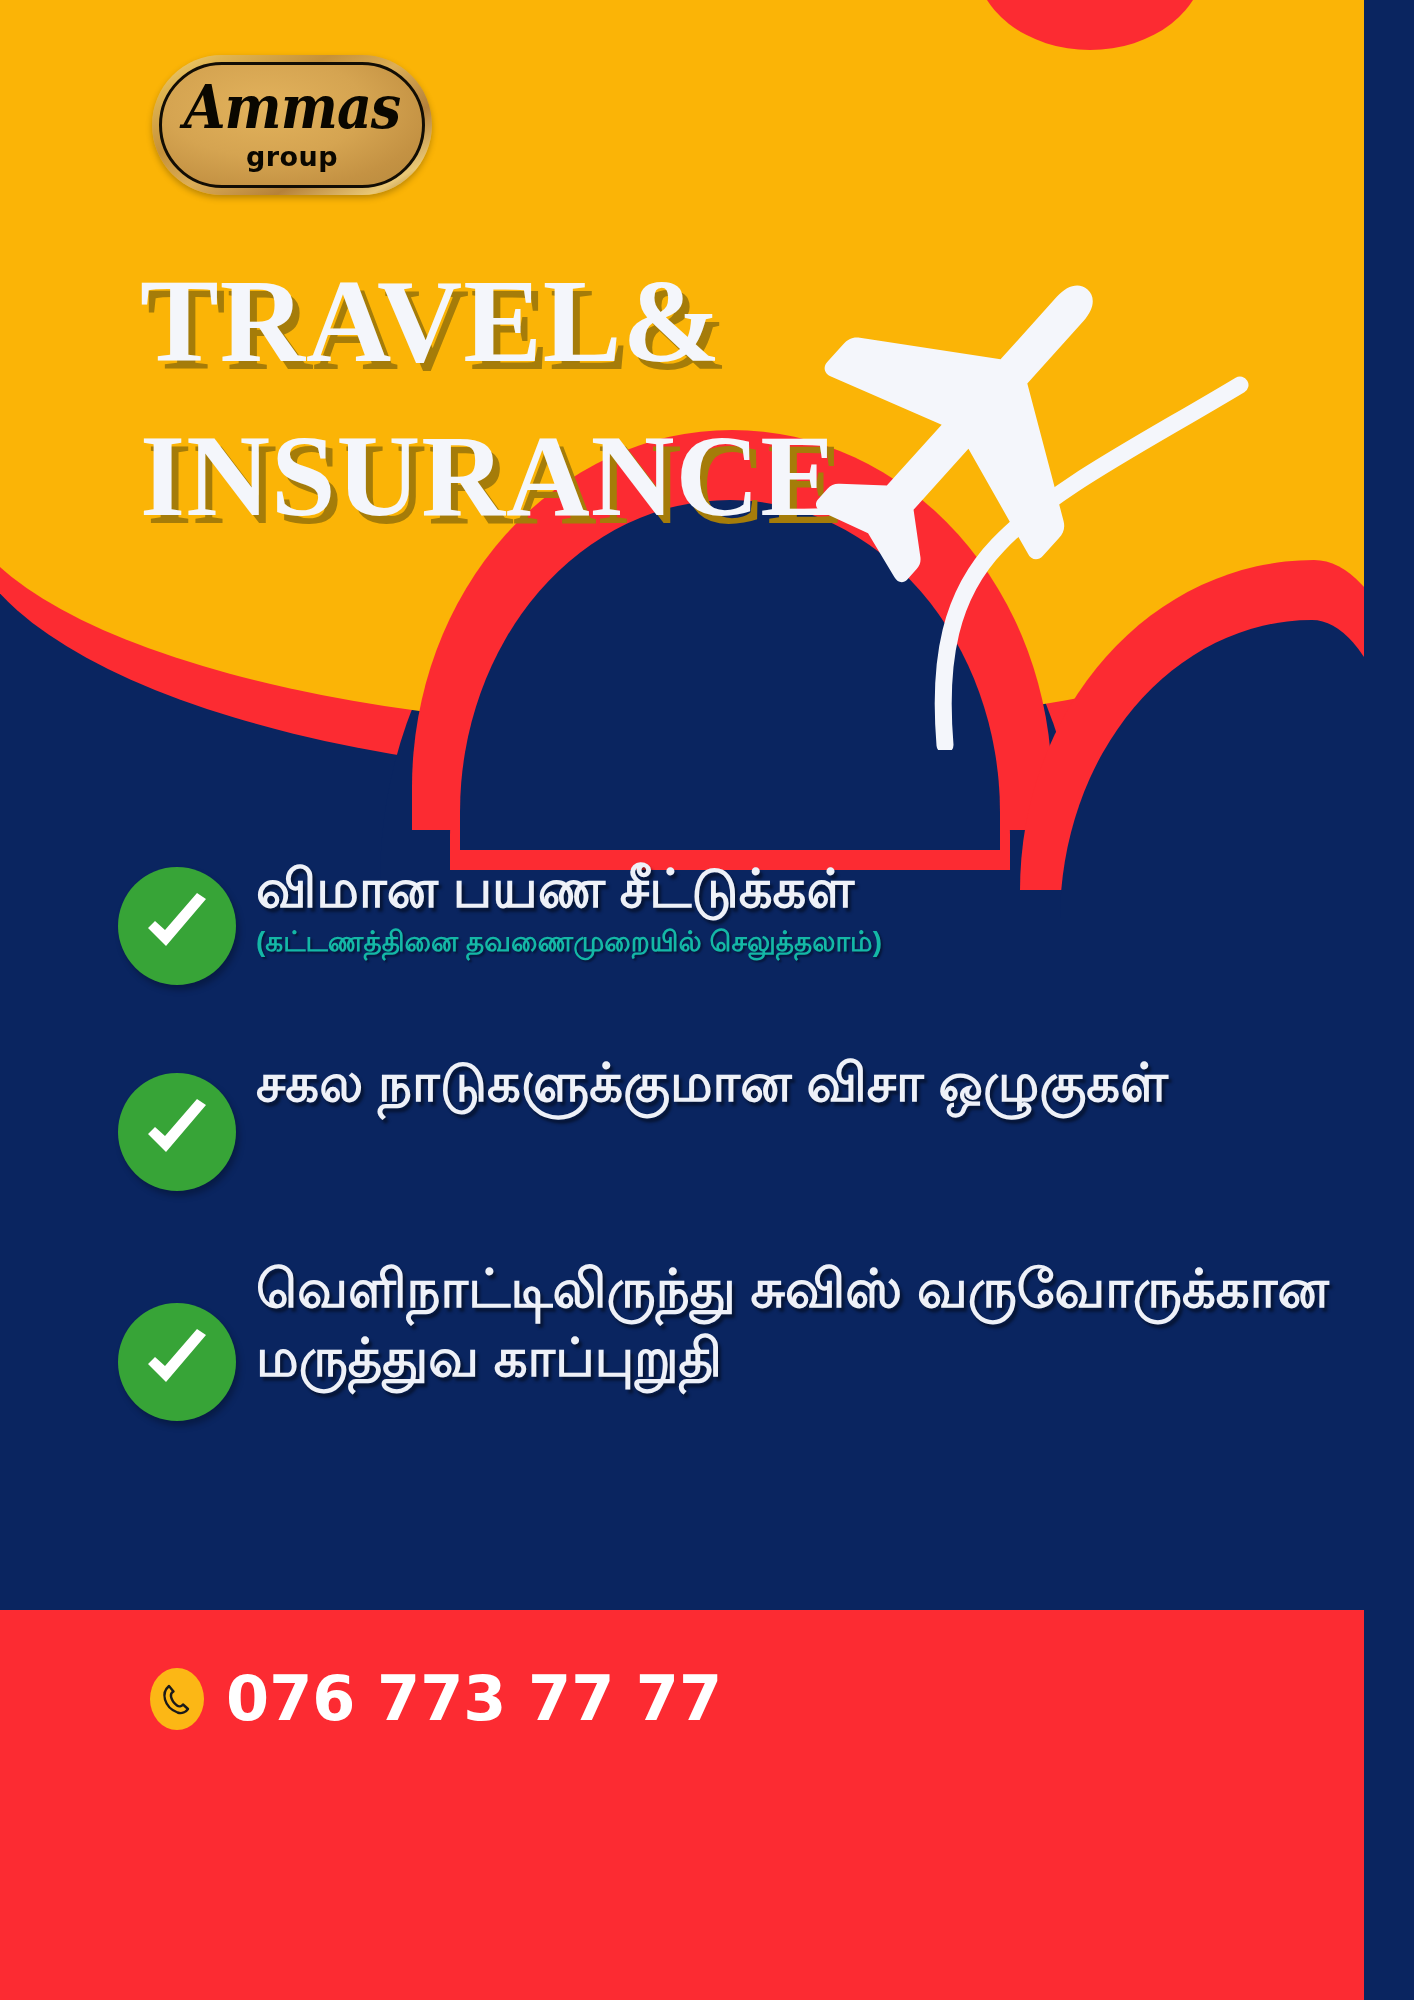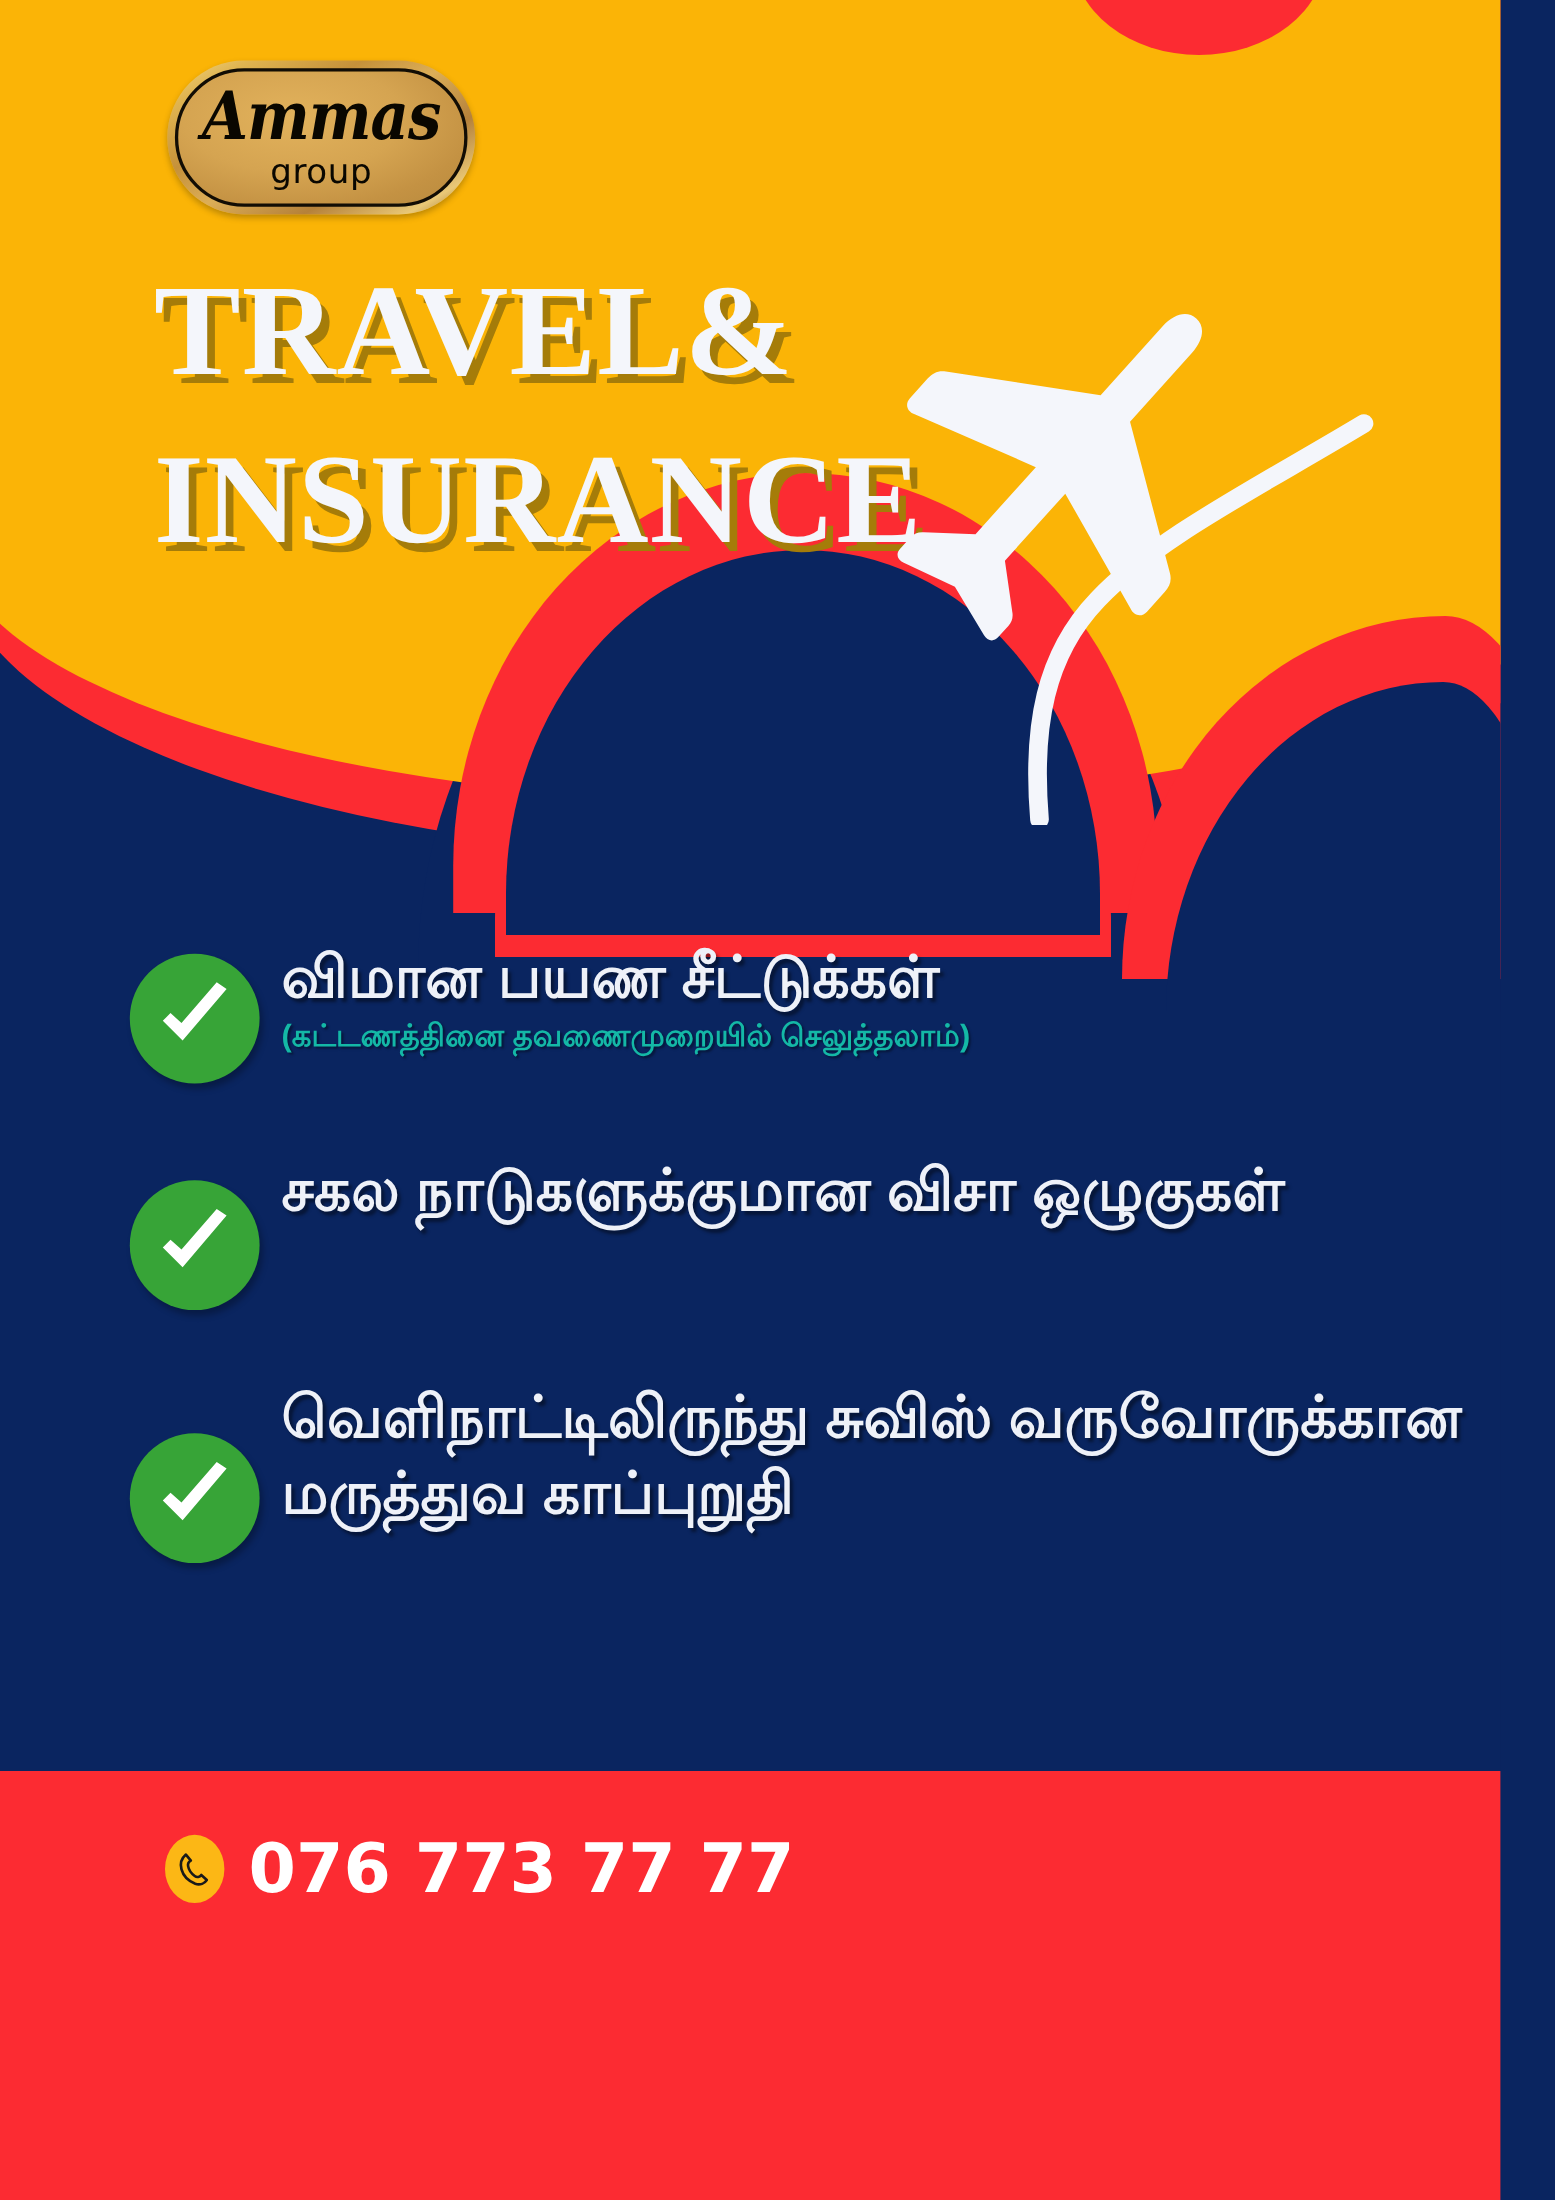--- a/index.html
+++ b/index.html
@@ -109,26 +109,26 @@
   }
   .logo-word {
     font-family:"DejaVu Serif", serif;
     font-weight:bold; font-style:italic;
     font-size:54px; color:#0a0700;
     letter-spacing:-1px;
     transform:scaleY(1.12);
   }
   .logo-sub {
     font-family:"DejaVu Sans", sans-serif;
-    font-weight:normal; font-size:31px; color:#0a0700;
+    font-weight:bold; font-size:27px; color:#0a0700;
     margin-top:9px; letter-spacing:.5px;
   }
 
   
-  .headline { position:absolute; z-index:20; left:140px; top:243px; }
+  .headline { position:absolute; z-index:20; left:140px; top:264px; }
   .headline .line {
     font-family:"Liberation Serif", serif;
     font-weight:bold;
     font-size:118px;
     line-height:.99;
     color:#f4f6fb;
     letter-spacing:1px;
     text-shadow:7px 8px 0 #a57c09;
     white-space:nowrap;
   }

